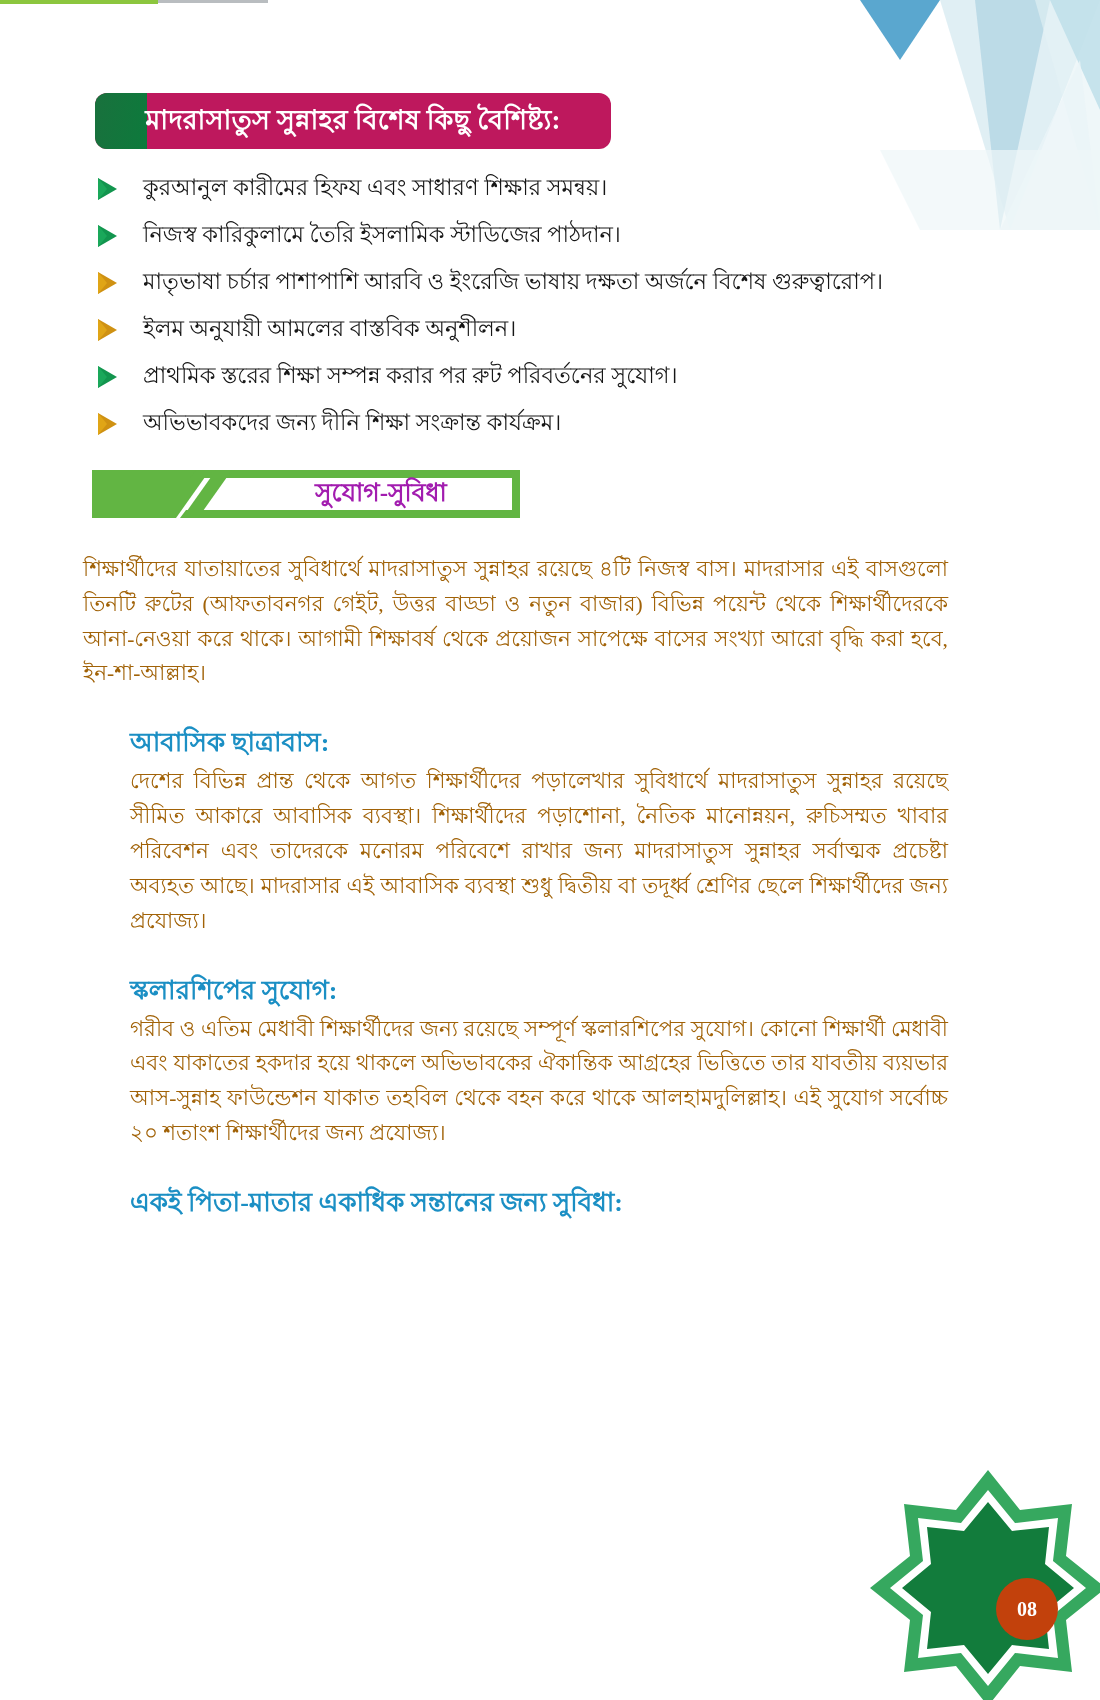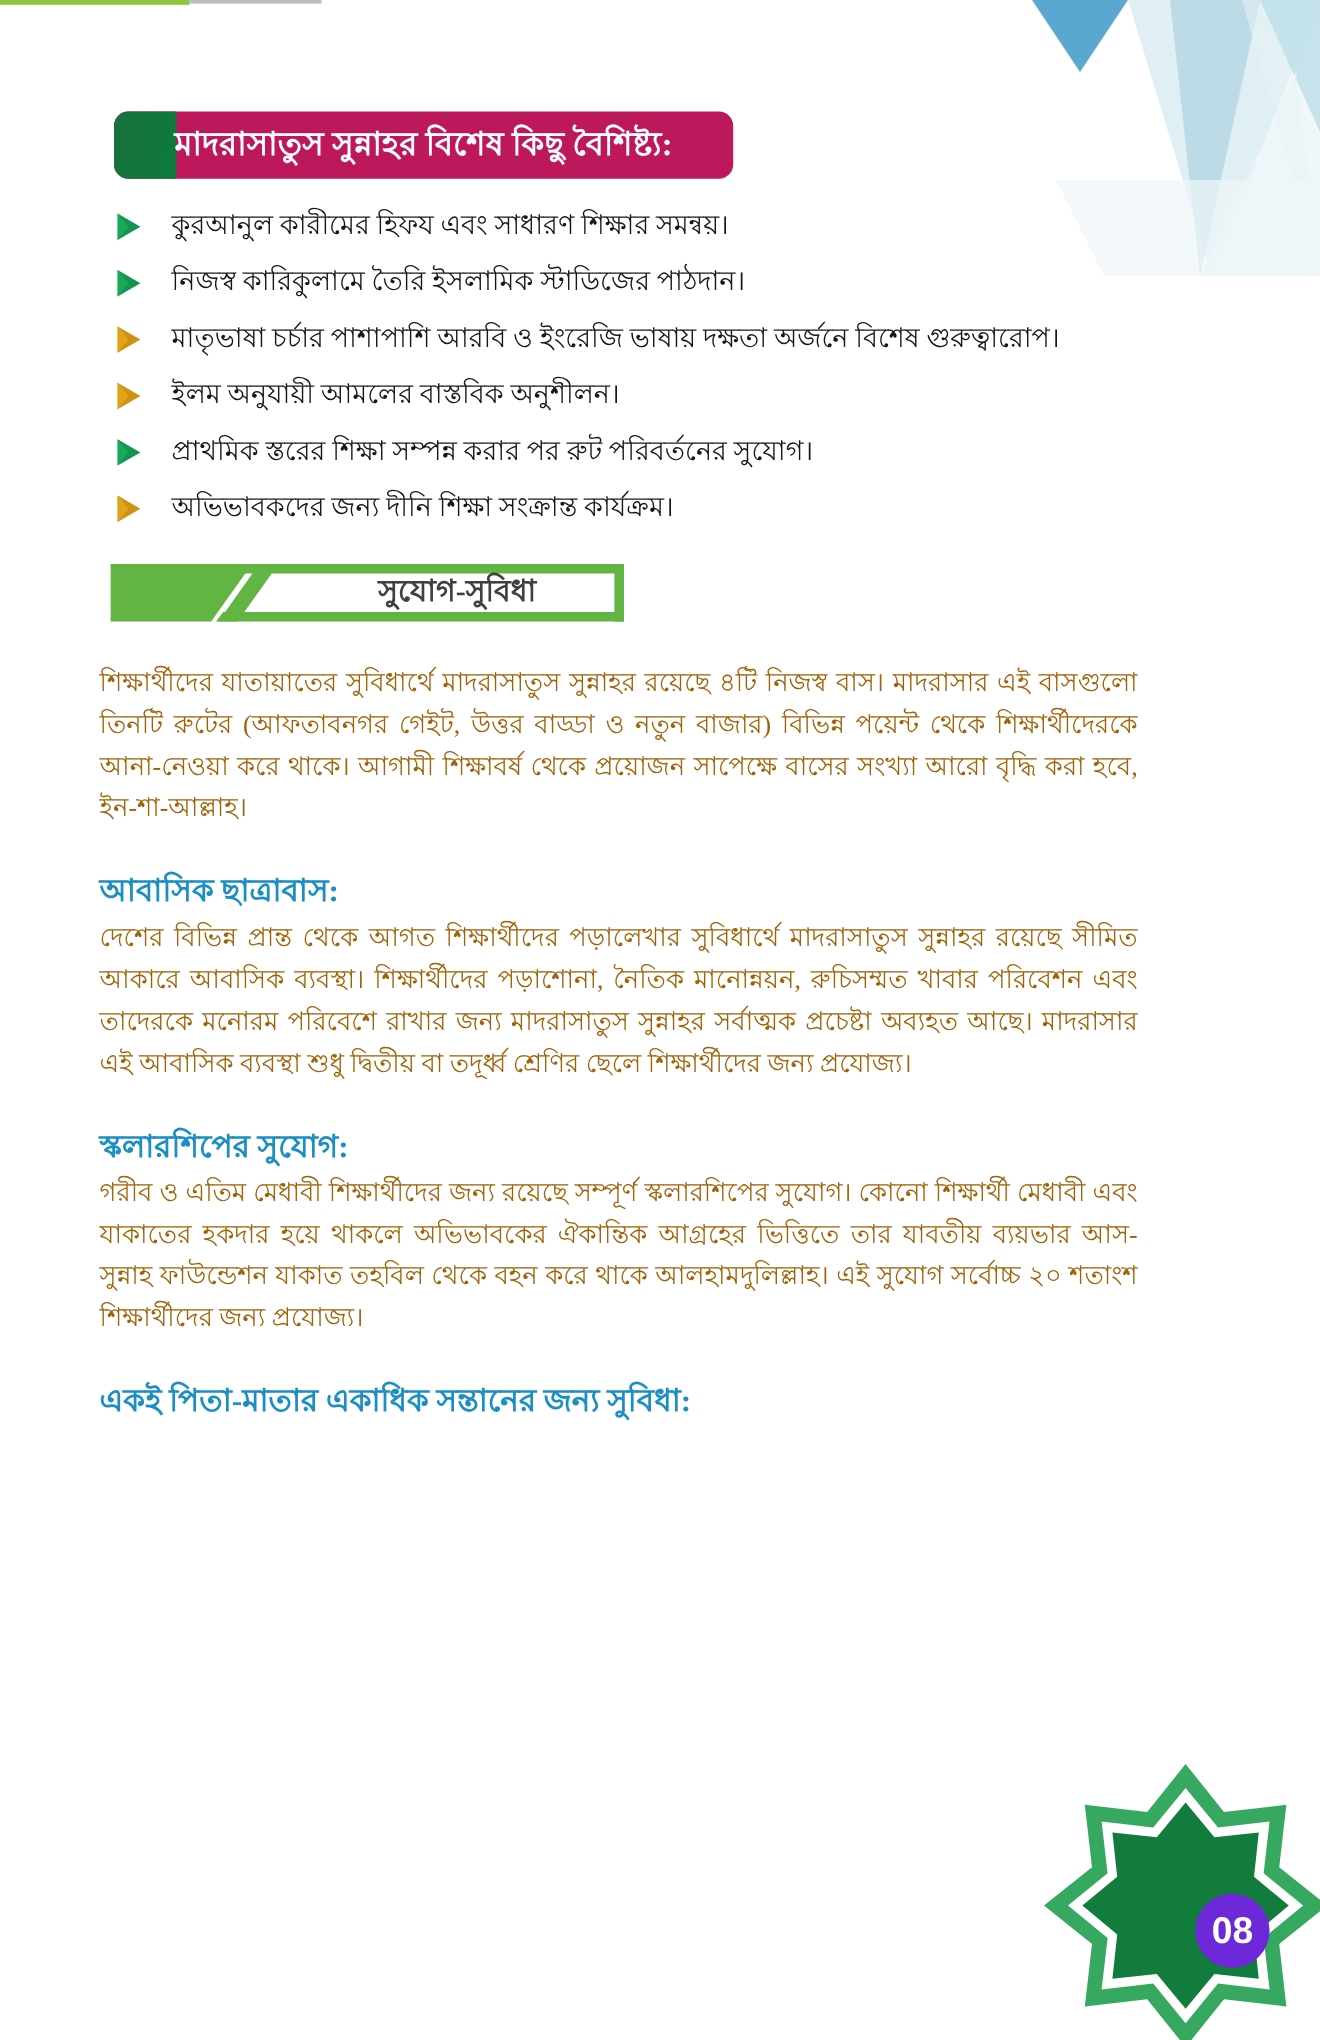--- a/index.html
+++ b/index.html
@@ -40,44 +40,44 @@
   .arrow{width:26px;height:26px;flex:0 0 26px;margin-top:2px;margin-right:22px;position:relative;}
   .arrow svg{display:block;}
   .bullet-text{font-size:22.5px;color:#161616;line-height:1.25;white-space:nowrap;}
 
   
   .sec-banner{position:absolute;left:92px;top:466px;width:428px;height:56px;}
   .sec-banner svg{display:block;}
   .sec-banner-text{
     position:absolute;left:150px;top:0;width:278px;height:56px;
     display:flex;align-items:center;justify-content:center;
-    color:#404040;font-size:25px;font-weight:bold;white-space:nowrap;
+    color:#a21caf;font-size:25px;font-weight:bold;white-space:nowrap;
   }
 
   
   .content{position:absolute;left:83px;top:552px;width:865px;}
   .sec-head{
     color:#1b8fc4;font-size:26px;font-weight:bold;margin:0 0 4px 0;
     line-height:1.35;white-space:nowrap;
   }
   .sec-body{
     color:#a16207;font-size:21.5px;line-height:1.62;
     text-align:justify;text-justify:inter-word;margin:0 0 34px 0;
   }
   .sec-block{margin-bottom:0;}
-  .sec-block + .sec-block{margin-top:4px;}
+  .sec-block + .sec-block{margin-top:4px;margin-left:47px;}
 
   
   .page-badge{position:absolute;right:0;bottom:0;width:230px;height:300px;pointer-events:none;}
   .page-badge svg{display:block;}
   .page-num{
     position:absolute;right:42px;bottom:60px;width:62px;height:62px;
-    border-radius:50%;background:#6d28d9;color:#ffffff;
+    border-radius:50%;background:#c2410c;color:#ffffff;
     display:flex;align-items:center;justify-content:center;
-    font-size:31px;font-weight:bold;font-family:Liberation Sans, sans-serif;
+    font-size:20px;font-weight:bold;font-family:Liberation Serif, serif;
   }
 </style>
 </head>
 <body>
 
 <div class="deco-topbar-green"></div>
 <div class="deco-topbar-grey"></div>
 
 <div class="deco-top">
   <svg width="520" height="230" viewBox="0 0 520 230">

